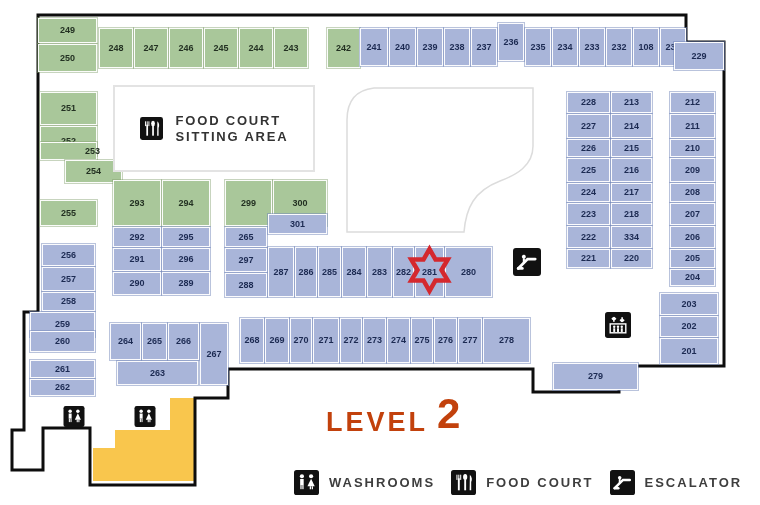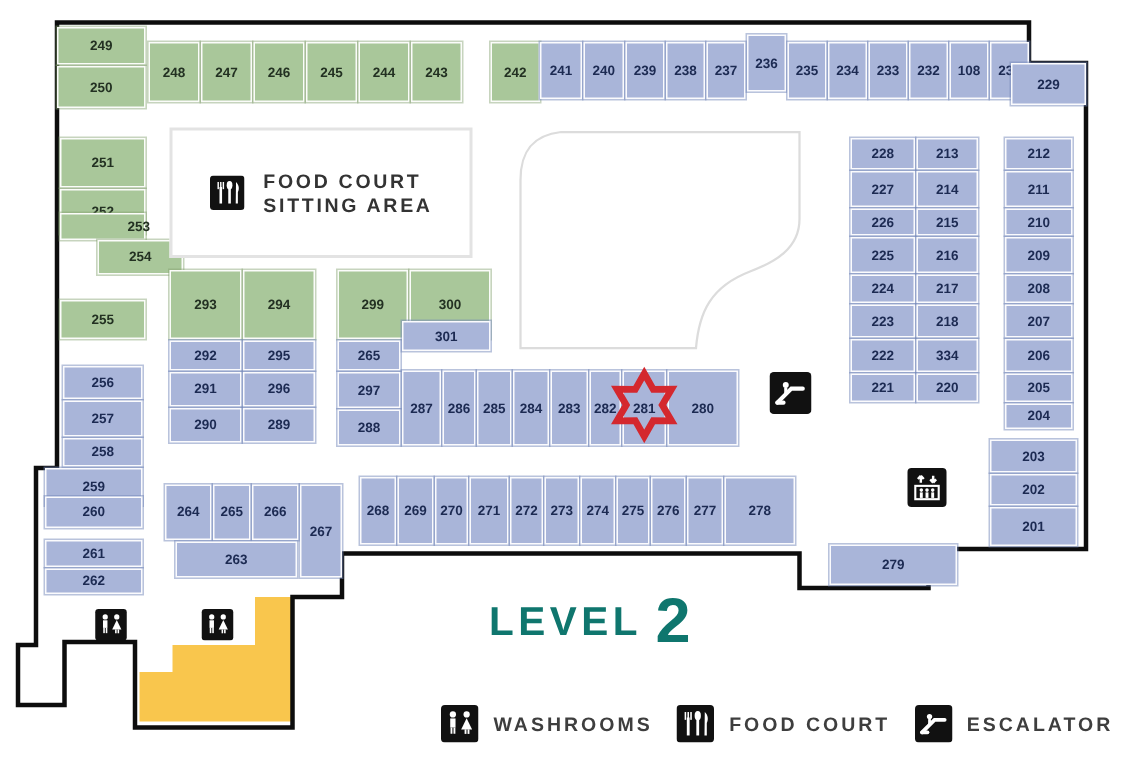--- a/index.html
+++ b/index.html
@@ -13,21 +13,21 @@
   .unit.g{background:#a9c79a;color:#233122;box-shadow:0 0 0 1px rgba(130,160,110,.45);}
   .mapicon{position:absolute;}
   .mapicon svg{display:block;width:100%;height:100%;}
   #star-marker{position:absolute;left:404px;top:244px;pointer-events:none;}
   #foodcourt-box{position:absolute;left:113px;top:85px;width:202px;height:87px;
         background:#fff;border:2px solid #e3e3e3;box-sizing:border-box;
         display:flex;align-items:center;justify-content:center;}
   #foodcourt-box .fc-icon{width:23px;height:23px;margin-right:13px;flex:0 0 auto;}
   #foodcourt-box .fc-icon svg{display:block;width:100%;height:100%;}
   .fc-text{font-size:13px;font-weight:600;letter-spacing:1.8px;color:#333;line-height:16px;}
-  #level-title{position:absolute;left:326px;top:390px;display:flex;align-items:center;color:#0f766e;}
+  #level-title{position:absolute;left:326px;top:390px;display:flex;align-items:flex-end;color:#c2410c;}
   #level-word{font-size:27px;font-weight:bold;letter-spacing:3px;}
   #level-num{font-size:42px;font-weight:bold;margin-left:9px;}
   #legend{position:absolute;left:294px;top:470px;display:flex;align-items:center;}
   .legend-item{display:flex;align-items:center;margin-right:16px;}
   .legend-item .licon{width:25px;height:25px;margin-right:10px;flex:0 0 auto;}
   .legend-item .licon svg{display:block;width:100%;height:100%;}
   .legend-label{font-size:13px;font-weight:bold;letter-spacing:2px;color:#3e3e3e;white-space:nowrap;}
 </style>
 </head>
 <body>

